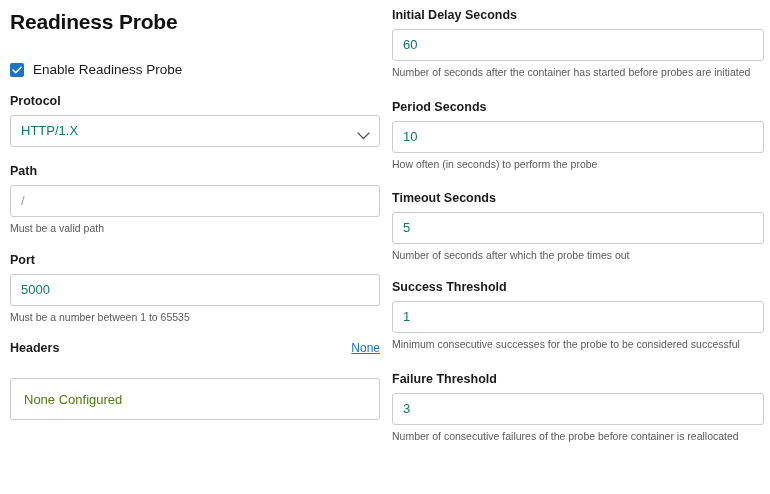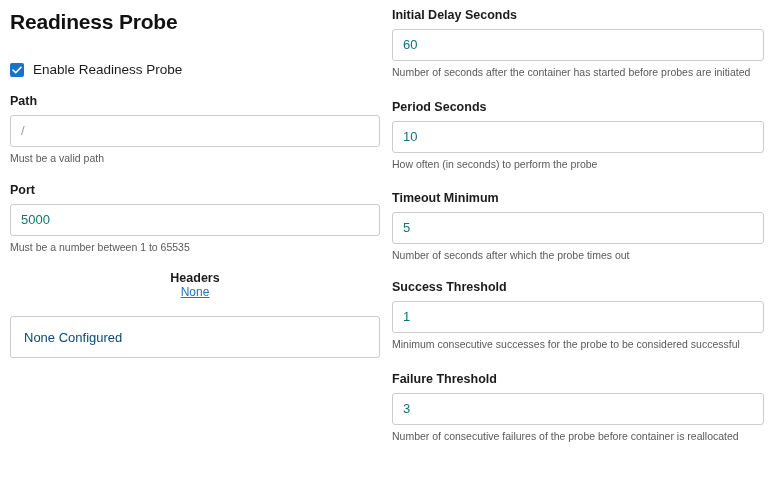--- a/index.html
+++ b/index.html
@@ -65,22 +65,21 @@
     font-size: 12.5px;
     font-weight: bold;
     color: #1b1b1b;
     margin-bottom: 7px;
     display: block;
   }
   .label-row {
     display: flex;
     justify-content: space-between;
     align-items: center;
-    margin-bottom: 17px;
-    flex-direction: column;
+    margin-bottom: 23px;
   }
   .label-row .label { margin-bottom: 0; }
   .edit-link {
     font-size: 12px;
     color: #1a73c7;
     text-decoration: underline;
     cursor: pointer;
   }
   .input {
     width: 100%;
@@ -112,21 +111,21 @@
     margin-top: 5px;
     line-height: 1.3;
   }
   .box {
     width: 100%;
     height: 42px;
     border: 1px solid #ccc;
     border-radius: 3px;
     background: #fff;
     font-size: 13px;
-    color: #0c4a6e;
+    color: #4d7c0f;
     padding: 0 13px;
     display: flex;
     align-items: center;
   }
 </style>
 </head>
 <body>
 
 <div class="page">
 
@@ -136,20 +135,31 @@
 
     <div class="checkbox-row">
       <span class="checkbox">
         <svg width="10" height="10" viewBox="0 0 10 10" aria-hidden="true">
           <path d="M1 5 L3.7 7.7 L9 2.3" fill="none" stroke="#ffffff" stroke-width="1.6" stroke-linecap="round" stroke-linejoin="round"></path>
         </svg>
       </span>
       <span class="checkbox-label">Enable Readiness Probe</span>
     </div>
 
+    <div class="field">
+      <span class="label">Protocol</span>
+      <div class="select">
+        <div class="input">HTTP/1.X</div>
+        <span class="chev">
+          <svg width="13" height="8" viewBox="0 0 13 8" aria-hidden="true">
+            <path d="M1 1 L6.5 6.5 L12 1" fill="none" stroke="#555" stroke-width="1.3" stroke-linecap="round" stroke-linejoin="round"></path>
+          </svg>
+        </span>
+      </div>
+    </div>
 
     <div class="field">
       <span class="label">Path</span>
       <div class="input placeholder">/</div>
       <div class="hint">Must be a valid path</div>
     </div>
 
     <div class="field">
       <span class="label">Port</span>
       <div class="input">5000</div>
@@ -174,21 +184,21 @@
       <div class="hint">Number of seconds after the container has started before probes are initiated</div>
     </div>
 
     <div class="field" style="margin-top:20px">
       <span class="label">Period Seconds</span>
       <div class="input">10</div>
       <div class="hint">How often (in seconds) to perform the probe</div>
     </div>
 
     <div class="field" style="margin-top:20px">
-      <span class="label">Timeout Minimum</span>
+      <span class="label">Timeout Seconds</span>
       <div class="input">5</div>
       <div class="hint">Number of seconds after which the probe times out</div>
     </div>
 
     <div class="field" style="">
       <span class="label">Success Threshold</span>
       <div class="input">1</div>
       <div class="hint">Minimum consecutive successes for the probe to be considered successful</div>
     </div>
 

